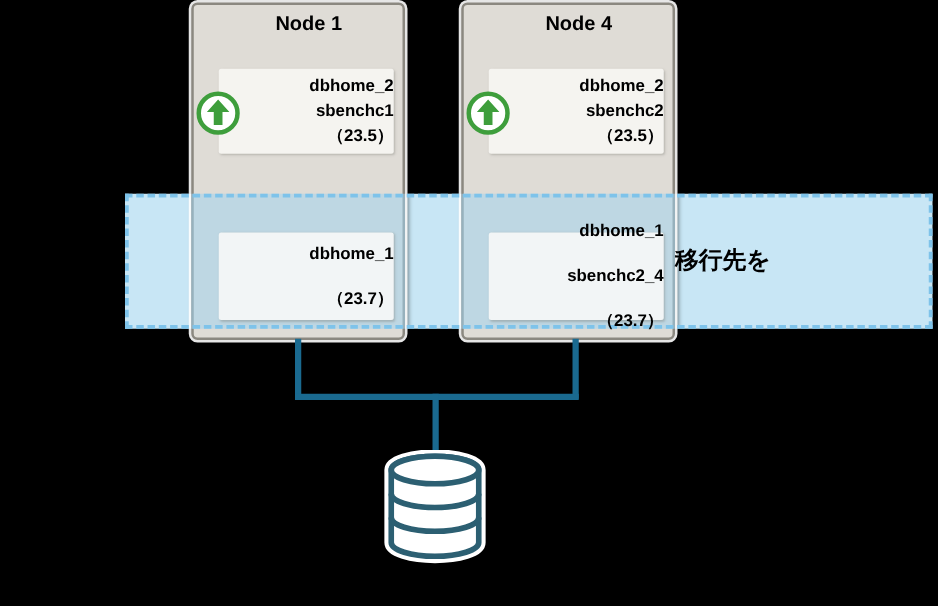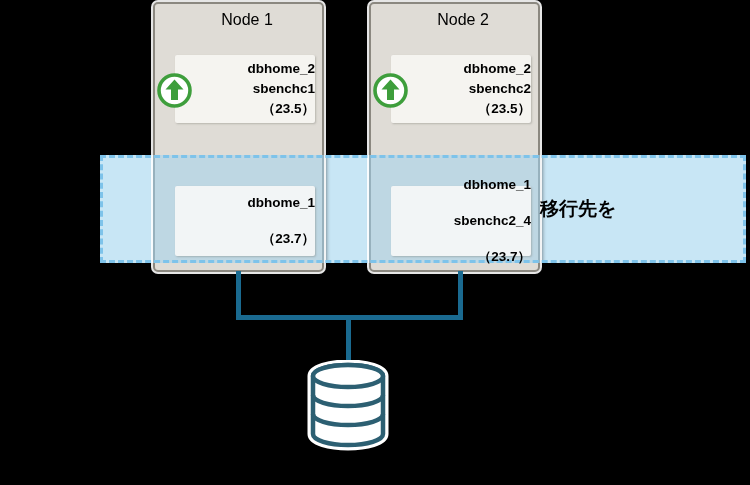--- a/index.html
+++ b/index.html
@@ -50,21 +50,21 @@
     box-shadow: 0 0 0 2px rgba(255,255,255,0.9), 2px 3px 4px rgba(0,0,0,0.55);
     z-index: 2;
   }
   .node.n1 { left: 153px; }
   .node.n2 { left: 369px; }
   .node-title {
     position: absolute;
     top: 7px; left: 17px; right: 0;
     text-align: center;
     font-size: 16px;
-    font-weight: 400;
+    font-weight: 700;
     color: #000;
   }
 
   
   .dbbox {
     position: absolute;
     width: 140px;
     display: flex;
     flex-direction: column;
     align-items: flex-end;
@@ -144,21 +144,21 @@
   <div class="band-fill"></div>
   <div class="band-tint n1"></div>
   <div class="band-tint n2"></div>
   <div class="band-border"></div>
 
   <div class="node n1">
     <div class="node-title">Node 1</div>
   </div>
 
   <div class="node n2">
-    <div class="node-title">Node 2</div>
+    <div class="node-title">Node 4</div>
   </div>
 
   <div class="dbbox top b1">
     <div class="ln">dbhome_2</div>
     <div class="ln">sbenchc1</div>
     <div class="ln">（23.5）</div>
   </div>
   <div class="dbbox top b2">
     <div class="ln">dbhome_2</div>
     <div class="ln">sbenchc2</div>

